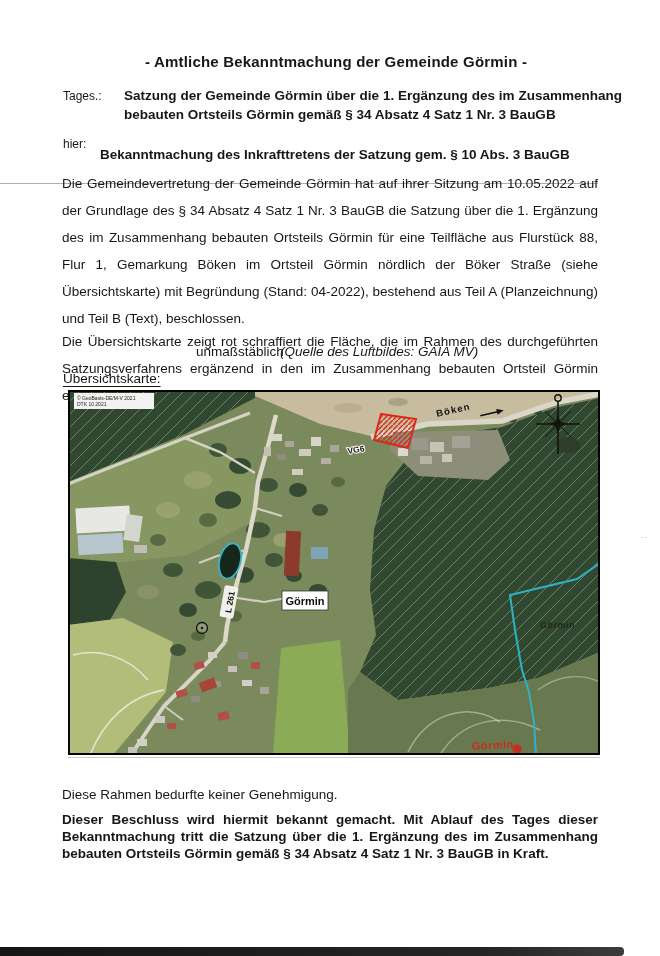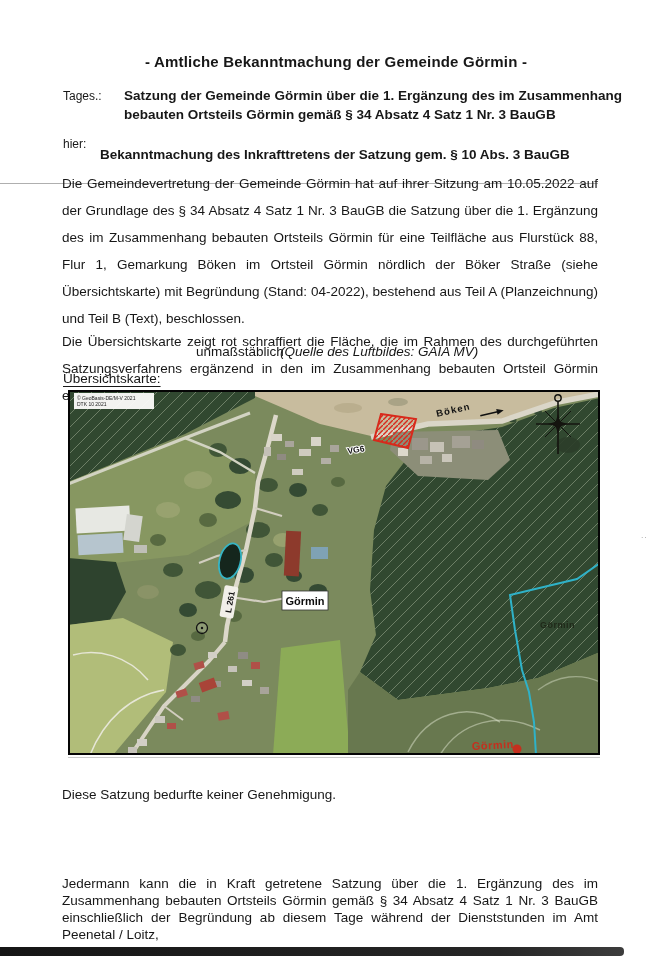--- a/index.html
+++ b/index.html
@@ -232,17 +232,17 @@
         <text x="9" y="16" font-size="5" fill="#222">DTK 10 2021</text>
       </g>
 
       <rect x="1" y="1" width="530" height="363" fill="none" stroke="#050505" stroke-width="2"></rect>
     </svg>
   </div>
 
   <div class="abs map-shadow"></div>
   <div class="abs margin-speck">··</div>
 
-  <p class="abs para" style="top:781px;">Diese Satzung bedurfte keiner Genehmigung.</p>
-  <p class="abs para just" style="top:875px;line-height:17px;">Jedermann kann die in Kraft getretene Satzung über die 1. Ergänzung des im Zusammenhang bebauten Ortsteils Görmin gemäß § 34 Absatz 4 Satz 1 Nr. 3 BauGB einschließlich der Begründung ab diesem Tage während der Dienststunden im Amt Peenetal / Loitz,</p>
+  <p class="abs para" style="top:781px;">Diese Rahmen bedurfte keiner Genehmigung.</p>
+  <p class="abs para just bold" style="top:811px;line-height:17px;">Dieser Beschluss wird hiermit bekannt gemacht. Mit Ablauf des Tages dieser Bekanntmachung tritt die Satzung über die 1. Ergänzung des im Zusammenhang bebauten Ortsteils Görmin gemäß § 34 Absatz 4 Satz 1 Nr. 3 BauGB in Kraft.</p>
 
   <div class="abs bottom-bar"></div>
 </div>
 
 </body></html>

